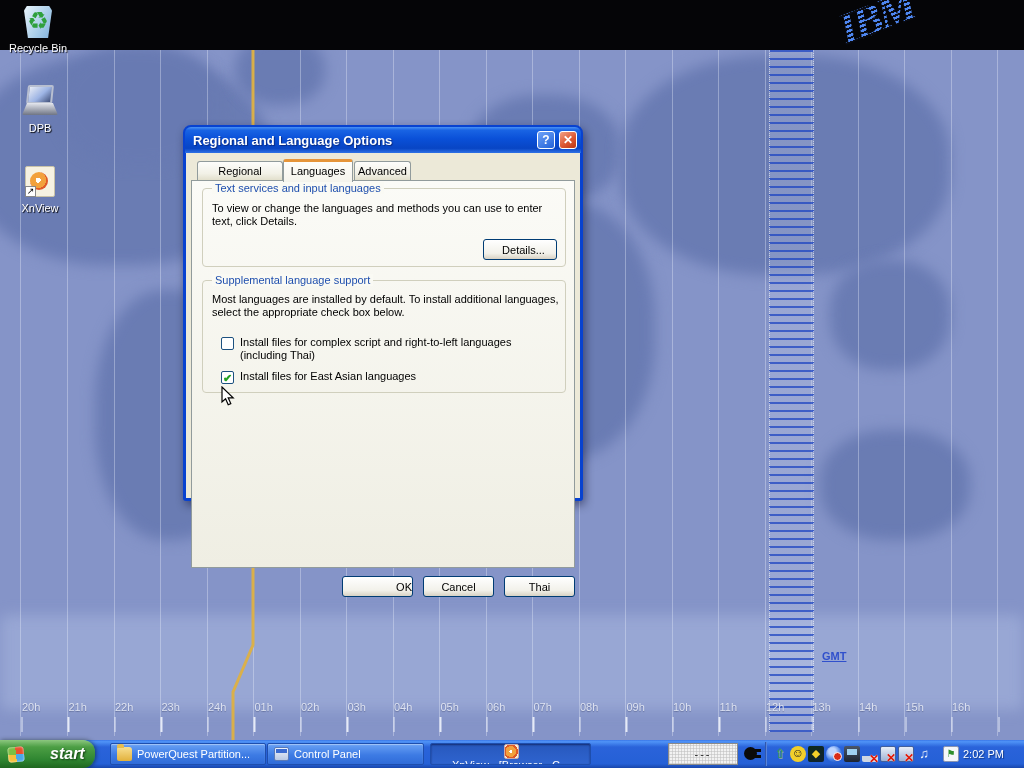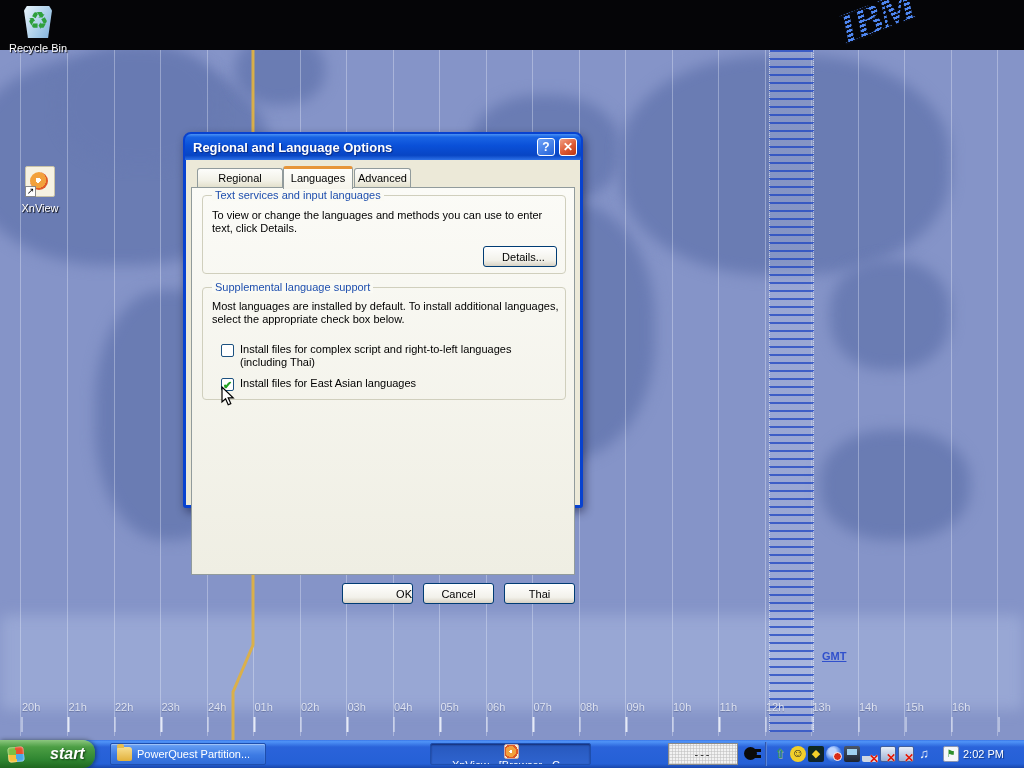--- a/index.html
+++ b/index.html
@@ -52,21 +52,21 @@
     background:linear-gradient(#e4e7ee,#6f7584); clip-path:polygon(14% 0,86% 0,100% 100%,0 100%);
     border-radius:2px; }
   .xn-card { position:absolute; left:3px; top:2px; width:30px; height:31px; background:#f6f2e2;
     border:1px solid #c9c3a8; border-radius:2px; }
   .xn-sun { position:absolute; left:8px; top:8px; width:18px; height:18px; border-radius:50%;
     background:radial-gradient(circle at 45% 45%, #fff 0 18%, #f2a13c 18% 58%, #df5a28 58% 78%, #f2c24a 78% 100%); }
   .xn-arrow { position:absolute; left:3px; top:22px; width:11px; height:11px; background:#fff;
     border:1px solid #888; font-size:9px; line-height:9px; text-align:center; color:#000; }
 
   
-  .dlg { position:absolute; left:183px; top:132px; width:400px; height:376px; z-index:10;
+  .dlg { position:absolute; left:183px; top:125px; width:400px; height:376px; z-index:10;
     border:3px solid #0842d0; border-radius:8px 8px 3px 3px; background:#ece9d8;
     box-shadow:2px 4px 10px rgba(0,0,30,.45); }
   .titlebar { position:absolute; left:-1px; top:-1px; width:396px; height:26px;
     border-radius:6px 6px 0 0; display:flex; align-items:center;
     background:linear-gradient(180deg,#4a92f4 0%,#1964e4 12%,#0a50d8 45%,#0845c4 82%,#2e71e6 100%); }
   .titlebar .ttl { color:#fff; font-weight:bold; font-size:13px; padding-left:8px;
     text-shadow:1px 1px 1px #0a2a80; flex:1; }
   .capbtn { width:18px; height:18px; margin-right:4px; border:1px solid #fff; border-radius:3px;
     color:#fff; font-weight:bold; font-size:12px; line-height:16px; text-align:center; }
   .helpbtn { background:linear-gradient(145deg,#6ea2f8,#2362d8 70%,#14works 0); background:linear-gradient(145deg,#6ea2f8,#2362d8); }
@@ -210,20 +210,27 @@
   <div class="ibm-logo">IBM</div>
 
   <div class="dicon" style="left:0px;top:4px;">
     <div class="icon-art">
       <div class="bin-body"></div>
       <div class="bin-glyph">♻</div>
     </div>
     <div class="lbl">Recycle Bin</div>
   </div>
 
+  <div class="dicon" style="left:2px;top:84px;">
+    <div class="icon-art">
+      <div class="laptop-screen"></div>
+      <div class="laptop-base"></div>
+    </div>
+    <div class="lbl">DPB</div>
+  </div>
 
   <div class="dicon" style="left:2px;top:164px;">
     <div class="icon-art">
       <div class="xn-card"></div>
       <div class="xn-sun"></div>
       <div class="xn-arrow">↗</div>
     </div>
     <div class="lbl">XnView</div>
   </div>
 
@@ -272,20 +279,24 @@
 
   <div class="taskbar">
     <div class="startbtn">
       <div class="winflag"></div>
       <span class="stxt">start</span>
     </div>
 
     <div class="taskbtn" style="left:110px;width:156px;">
       <span class="tico ico-folder"></span>
       <span class="tlbl">PowerQuest Partition...</span>
+    </div>
+    <div class="taskbtn" style="left:267px;width:157px;">
+      <span class="tico ico-cpl"></span>
+      <span class="tlbl">Control Panel</span>
     </div>
     <div class="taskbtn pressed" style="left:430px;width:161px;">
       <span class="tico ico-xn"></span>
       <span class="tlbl">XnView - [Browser - C...</span>
     </div>
 
     <div class="deskband">---</div>
 
     <div class="plug">
       <div class="pbody"></div>

